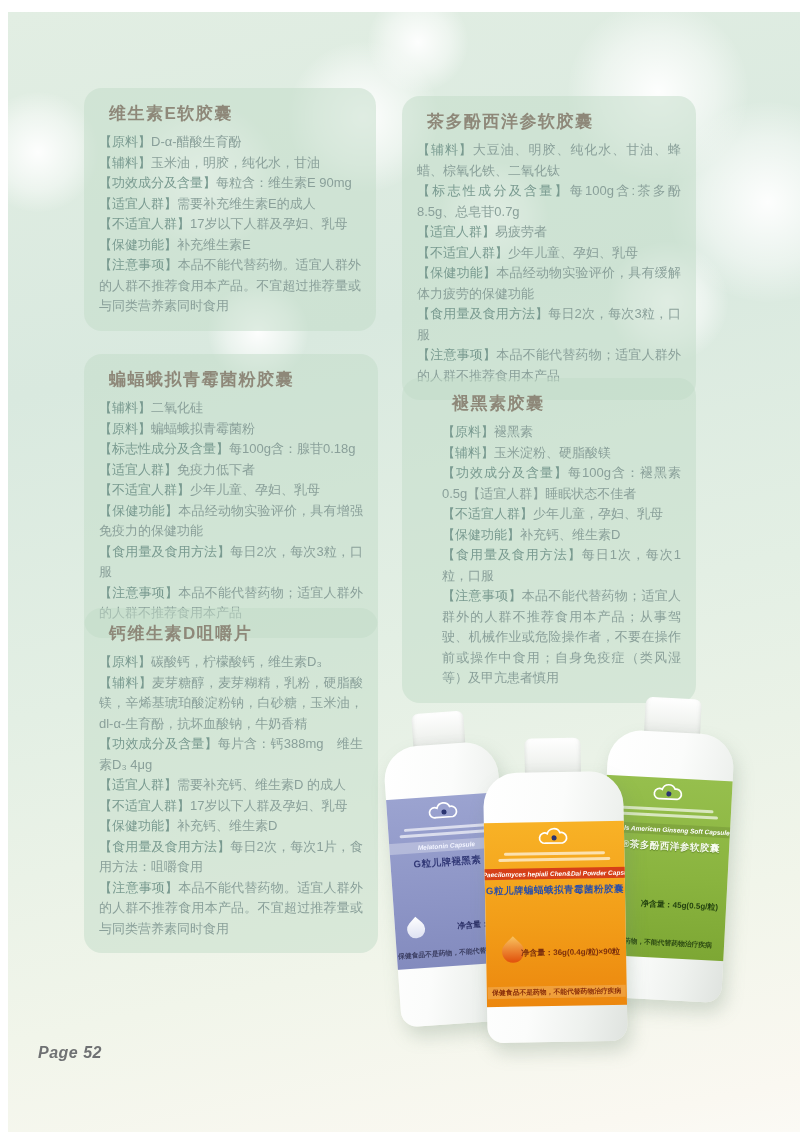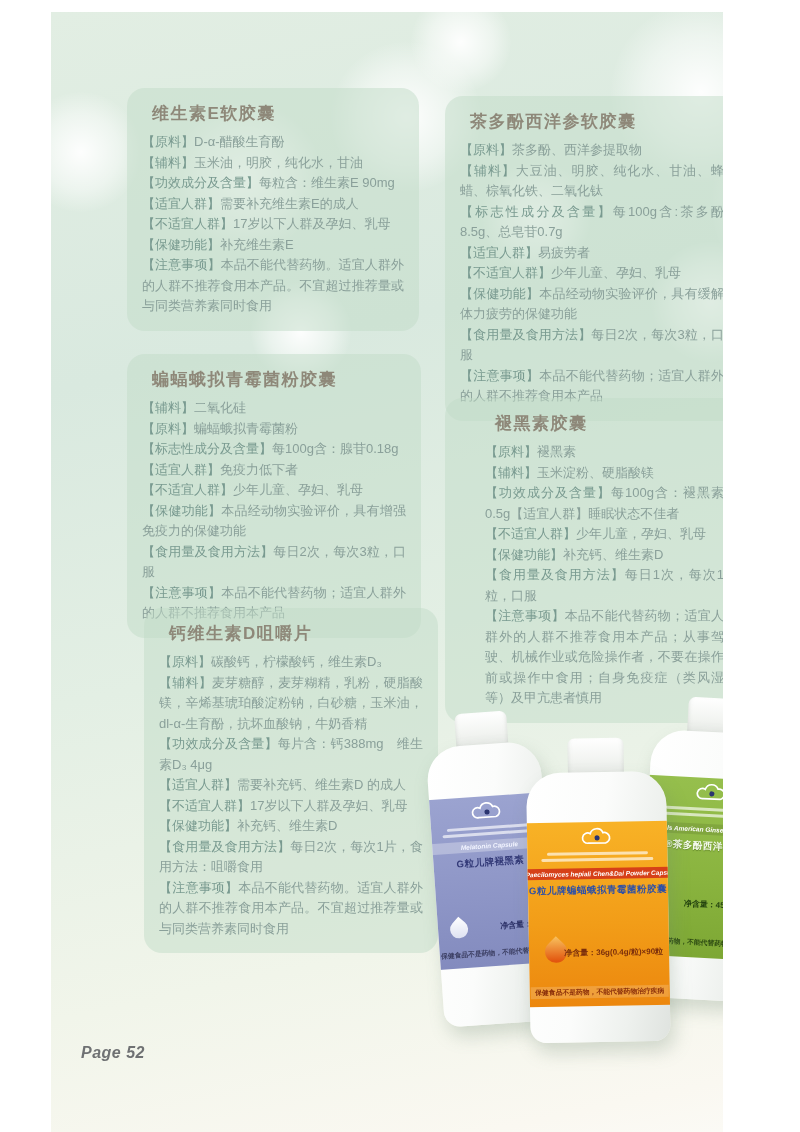--- a/index.html
+++ b/index.html
@@ -1,17 +1,17 @@
 <!DOCTYPE html>
 <html><head>
 <meta charset="utf-8">
 <style>
   html,body{margin:0;padding:0;background:#ffffff;}
-  .page{position:relative;width:680px;height:1132px;background:#ffffff;overflow:hidden;
-        font-family:"Liberation Sans",sans-serif;margin-left:43px;}
+  .page{position:relative;width:800px;height:1132px;background:#ffffff;overflow:hidden;
+        font-family:"Liberation Sans",sans-serif;}
   .content{position:absolute;left:8px;top:12px;right:0;bottom:0;
         background:linear-gradient(168deg,#e2eee3 0%,#d9e9df 30%,#e3efe4 55%,#f1f5ea 80%,#faf8f1 96%,#fbfaf5 100%);}
   .bokeh{position:absolute;border-radius:50%;pointer-events:none;
         background:radial-gradient(circle,rgba(255,255,255,0.95) 0%,rgba(255,255,255,0.45) 45%,rgba(255,255,255,0) 72%);}
   
   .card{position:absolute;background:rgba(193,219,200,0.50);border-radius:18px;
         padding:12px 15px 14px;box-sizing:border-box;}
   .card-title{font-size:17px;font-weight:bold;color:#8e8879;letter-spacing:1.5px;
         margin:2px 0 7px 10px;}
   .field{font-size:13px;line-height:1.58;color:#86a29b;text-align:justify;}
@@ -98,21 +98,20 @@
           <div class="field"><span class="f-label">【适宜人群】</span><span class="f-text">需要补充维生素E的成人</span></div>
           <div class="field"><span class="f-label">【不适宜人群】</span><span class="f-text">17岁以下人群及孕妇、乳母</span></div>
           <div class="field"><span class="f-label">【保健功能】</span><span class="f-text">补充维生素E</span></div>
           <div class="field"><span class="f-label">【注意事项】</span><span class="f-text">本品不能代替药物。适宜人群外的人群不推荐食用本产品。不宜超过推荐量或与同类营养素同时食用</span></div>
         </div>
     </section>
 
     <section class="card" style="left:394px;top:84px;width:294px;">
       <h2 class="card-title">茶多酚西洋参软胶囊</h2>
       <div class="fields">
-          <div class="field"><span class="f-label">【原料】</span><span class="f-text">茶多酚、西洋参提取物</span></div>
           <div class="field"><span class="f-label">【辅料】</span><span class="f-text">大豆油、明胶、纯化水、甘油、蜂蜡、棕氧化铁、二氧化钛</span></div>
           <div class="field"><span class="f-label">【标志性成分及含量】</span><span class="f-text">每100g含:茶多酚8.5g、总皂苷0.7g</span></div>
           <div class="field"><span class="f-label">【适宜人群】</span><span class="f-text">易疲劳者</span></div>
           <div class="field"><span class="f-label">【不适宜人群】</span><span class="f-text">少年儿童、孕妇、乳母</span></div>
           <div class="field"><span class="f-label">【保健功能】</span><span class="f-text">本品经动物实验评价，具有缓解体力疲劳的保健功能</span></div>
           <div class="field"><span class="f-label">【食用量及食用方法】</span><span class="f-text">每日2次，每次3粒，口服</span></div>
           <div class="field"><span class="f-label">【注意事项】</span><span class="f-text">本品不能代替药物；适宜人群外的人群不推荐食用本产品</span></div>
         </div>
     </section>
 
@@ -123,34 +122,34 @@
           <div class="field"><span class="f-label">【原料】</span><span class="f-text">蝙蝠蛾拟青霉菌粉</span></div>
           <div class="field"><span class="f-label">【标志性成分及含量】</span><span class="f-text">每100g含：腺苷0.18g</span></div>
           <div class="field"><span class="f-label">【适宜人群】</span><span class="f-text">免疫力低下者</span></div>
           <div class="field"><span class="f-label">【不适宜人群】</span><span class="f-text">少年儿童、孕妇、乳母</span></div>
           <div class="field"><span class="f-label">【保健功能】</span><span class="f-text">本品经动物实验评价，具有增强免疫力的保健功能</span></div>
           <div class="field"><span class="f-label">【食用量及食用方法】</span><span class="f-text">每日2次，每次3粒，口服</span></div>
           <div class="field"><span class="f-label">【注意事项】</span><span class="f-text">本品不能代替药物；适宜人群外的人群不推荐食用本产品</span></div>
         </div>
     </section>
 
-    <section class="card" style="left:394px;top:386px;width:294px;padding-left:40px;">
+    <section class="card" style="left:394px;top:366px;width:294px;padding-left:40px;">
       <h2 class="card-title">褪黑素胶囊</h2>
       <div class="fields">
           <div class="field"><span class="f-label">【原料】</span><span class="f-text">褪黑素</span></div>
           <div class="field"><span class="f-label">【辅料】</span><span class="f-text">玉米淀粉、硬脂酸镁</span></div>
           <div class="field"><span class="f-label">【功效成分及含量】</span><span class="f-text">每100g含：褪黑素0.5g【适宜人群】睡眠状态不佳者</span></div>
           <div class="field"><span class="f-label">【不适宜人群】</span><span class="f-text">少年儿童，孕妇、乳母</span></div>
           <div class="field"><span class="f-label">【保健功能】</span><span class="f-text">补充钙、维生素D</span></div>
           <div class="field"><span class="f-label">【食用量及食用方法】</span><span class="f-text">每日1次，每次1粒，口服</span></div>
           <div class="field"><span class="f-label">【注意事项】</span><span class="f-text">本品不能代替药物；适宜人群外的人群不推荐食用本产品；从事驾驶、机械作业或危险操作者，不要在操作前或操作中食用；自身免疫症（类风湿等）及甲亢患者慎用</span></div>
         </div>
     </section>
 
-    <section class="card" style="left:93px;top:596px;width:294px;">
+    <section class="card" style="left:76px;top:596px;width:294px;">
       <h2 class="card-title">钙维生素D咀嚼片</h2>
       <div class="fields">
           <div class="field"><span class="f-label">【原料】</span><span class="f-text">碳酸钙，柠檬酸钙，维生素D₃</span></div>
           <div class="field"><span class="f-label">【辅料】</span><span class="f-text">麦芽糖醇，麦芽糊精，乳粉，硬脂酸镁，辛烯基琥珀酸淀粉钠，白砂糖，玉米油，dl-α-生育酚，抗坏血酸钠，牛奶香精</span></div>
           <div class="field"><span class="f-label">【功效成分及含量】</span><span class="f-text">每片含：钙388mg　维生素D₃ 4μg</span></div>
           <div class="field"><span class="f-label">【适宜人群】</span><span class="f-text">需要补充钙、维生素D 的成人</span></div>
           <div class="field"><span class="f-label">【不适宜人群】</span><span class="f-text">17岁以下人群及孕妇、乳母</span></div>
           <div class="field"><span class="f-label">【保健功能】</span><span class="f-text">补充钙、维生素D</span></div>
           <div class="field"><span class="f-label">【食用量及食用方法】</span><span class="f-text">每日2次，每次1片，食用方法：咀嚼食用</span></div>
           <div class="field"><span class="f-label">【注意事项】</span><span class="f-text">本品不能代替药物。适宜人群外的人群不推荐食用本产品。不宜超过推荐量或与同类营养素同时食用</span></div>

